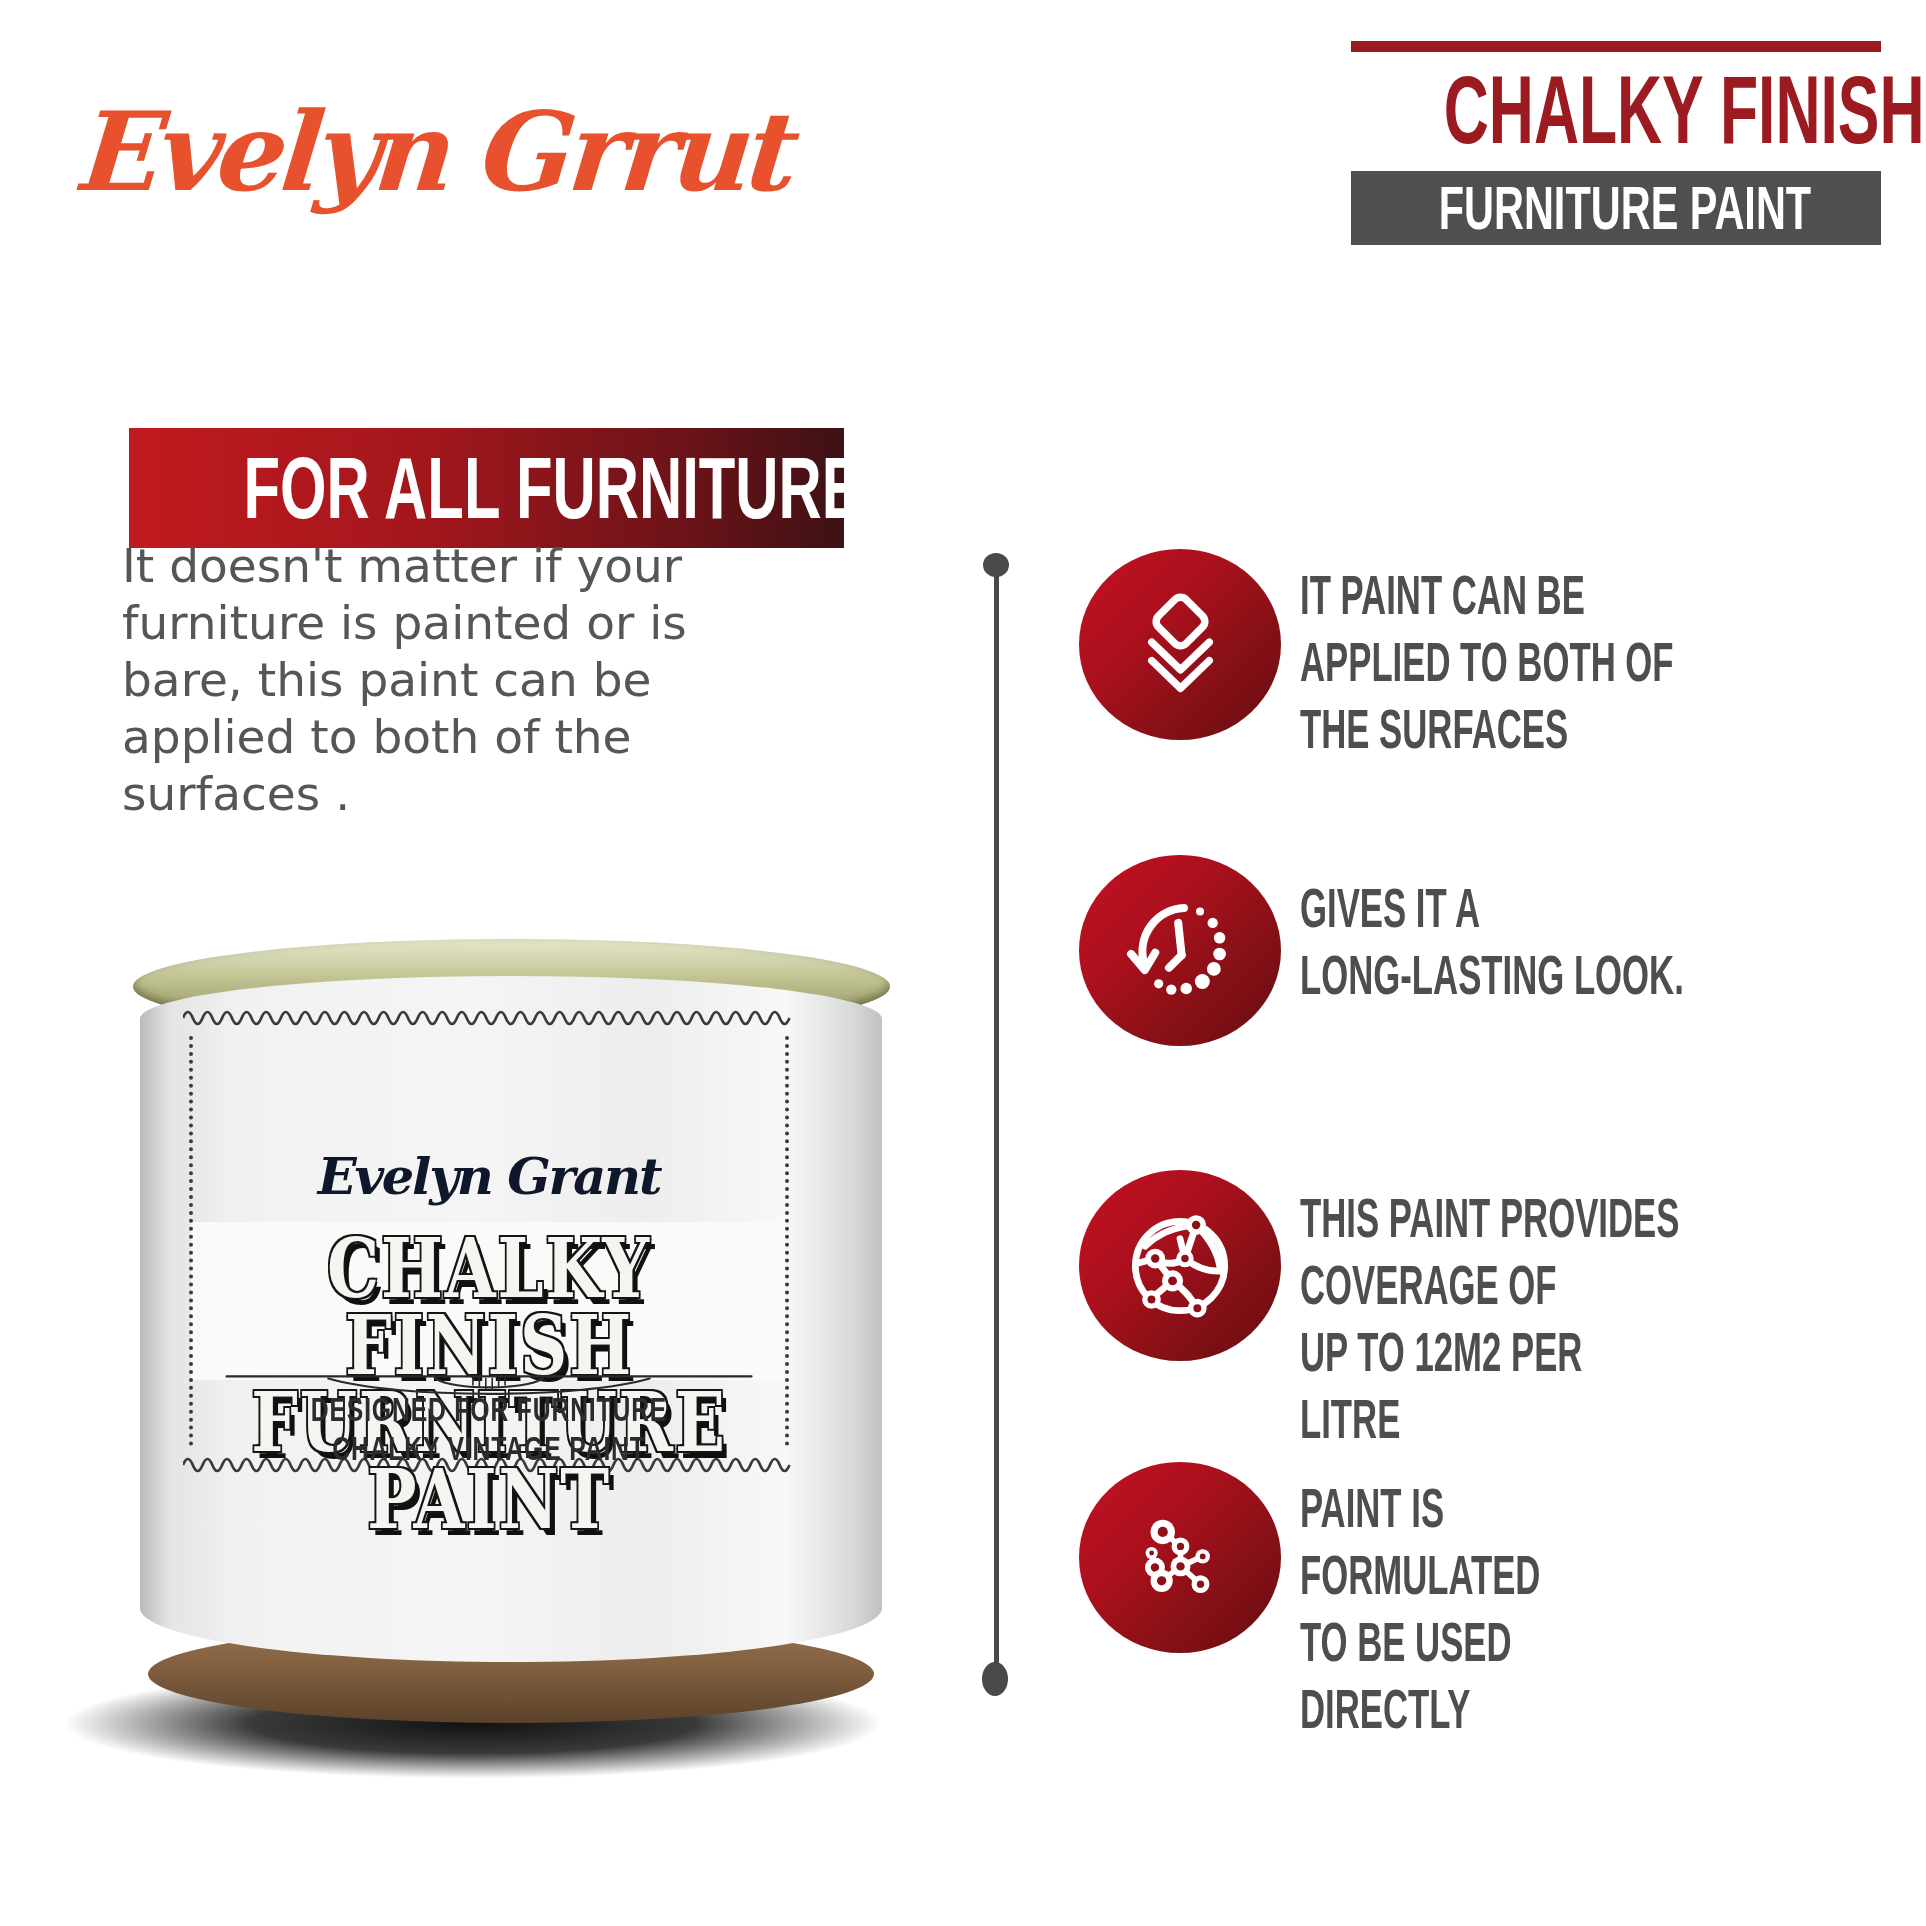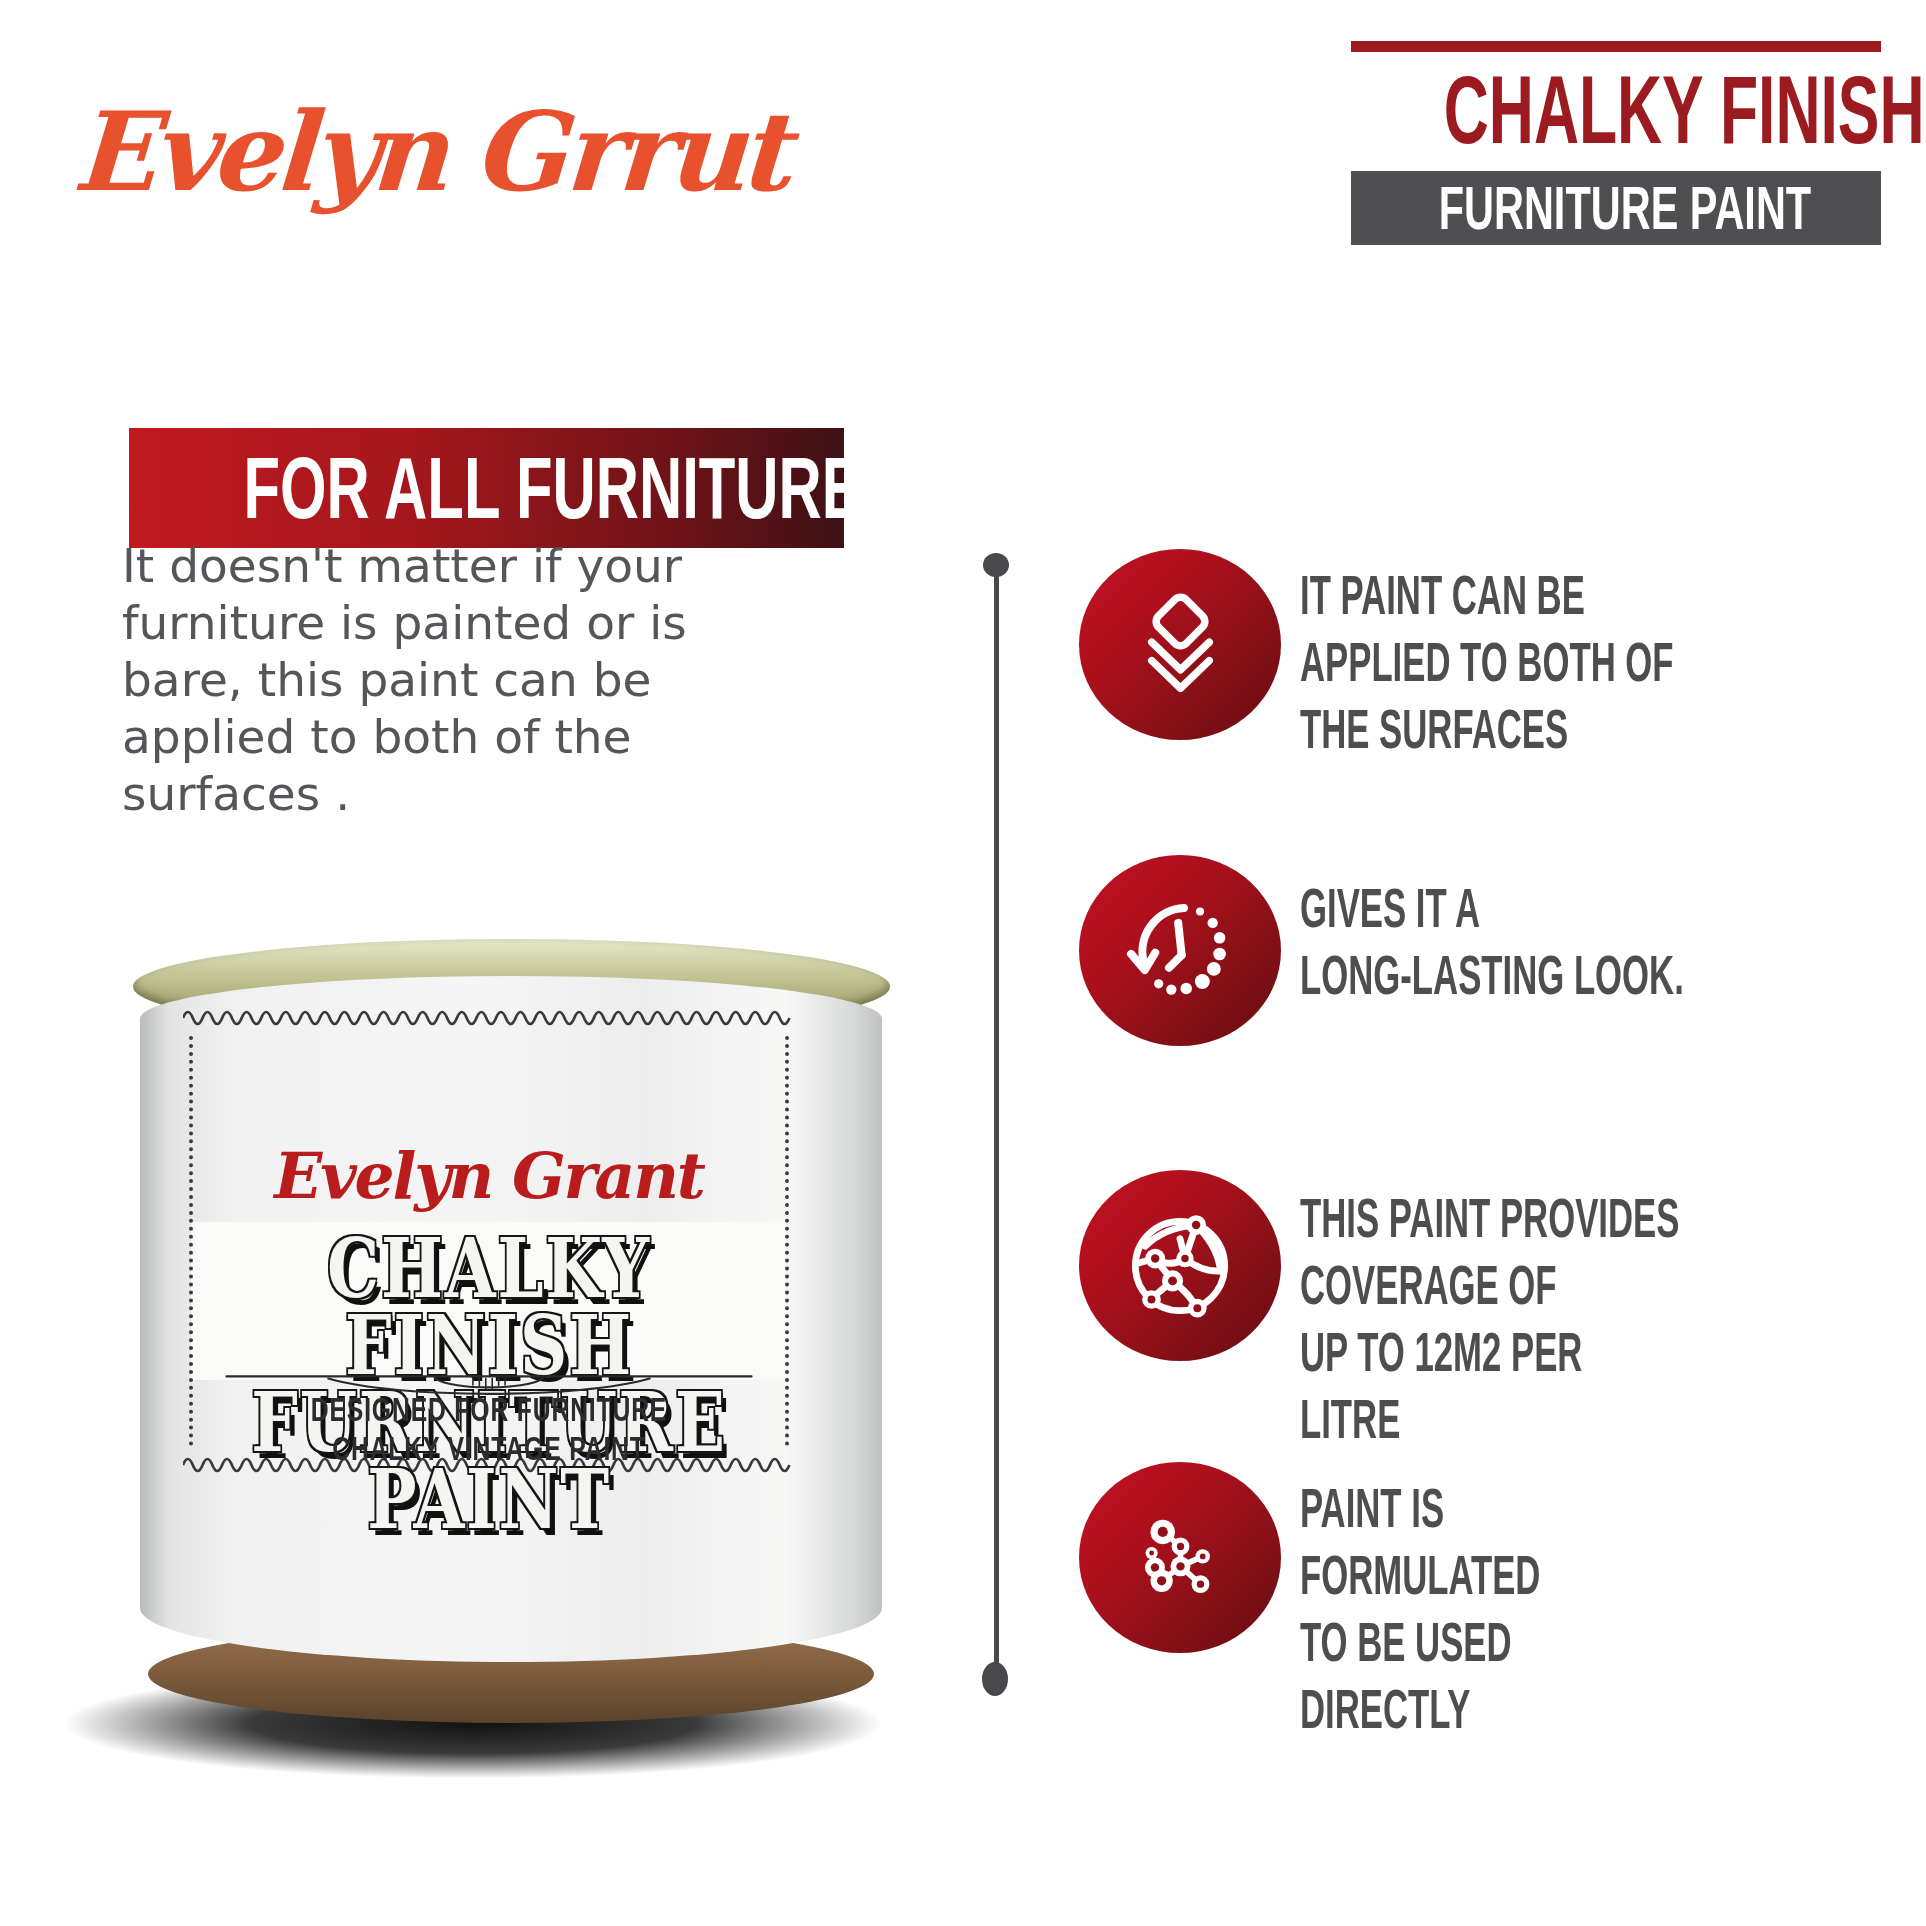--- a/index.html
+++ b/index.html
@@ -60,21 +60,21 @@
             border-radius:371px 371px 371px 371px / 43px 43px 54px 54px;
             background:linear-gradient(90deg,#B9BBBC 0%,#E3E4E3 4%,#F0F1F0 13%,#F4F5F4 45%,
                         #ECEDEC 68%,#F8F8F7 87%,#D8DADA 96%,#BFC1C2 100%);}
   .label-strip{left:191px;top:1222px;width:596px;height:158px;background:#FAFAF8;}
   .squiggle{left:183px;width:613px;height:24px;}
   .sq-top{top:1006px;} .sq-bottom{top:1453px;}
   .side-dots{top:1036px;width:0;height:410px;border-left:4.3px dotted #3A3A3C;}
   .sd-left{left:189px;} .sd-right{left:785px;}
   .can-script{left:217px;top:1125px;width:544px;text-align:center;
               font-family:"DejaVu Serif",serif;font-style:italic;font-weight:bold;
-              font-size:63px;line-height:103px;color:#b91c1c;letter-spacing:-2.2px;white-space:nowrap;}
+              font-size:51px;line-height:103px;color:#0f172a;letter-spacing:-2.2px;white-space:nowrap;}
   .can-title{left:180px;top:1230px;width:618px;text-align:center;
              font-family:"DejaVu Serif",serif;font-weight:bold;font-size:82px;line-height:77px;
              letter-spacing:2.2px;color:#F4F4F0;white-space:pre-line;
              transform:scaleX(0.8);transform-origin:center top;
              text-shadow:-2.2px -2.2px 0 #151515,2.2px -2.2px 0 #151515,-2.2px 2.2px 0 #151515,
                          2.2px 2.2px 0 #151515,6.5px 6.5px 0 #101010;}
   .can-flourish{left:217px;top:1370px;width:544px;height:30px;}
   .can-sub{left:180px;top:1390px;width:618px;text-align:center;font-weight:bold;
            font-size:33px;line-height:39px;color:#2C2C2E;letter-spacing:1.1px;
            transform:scaleX(0.75);transform-origin:center top;white-space:pre-line;}

